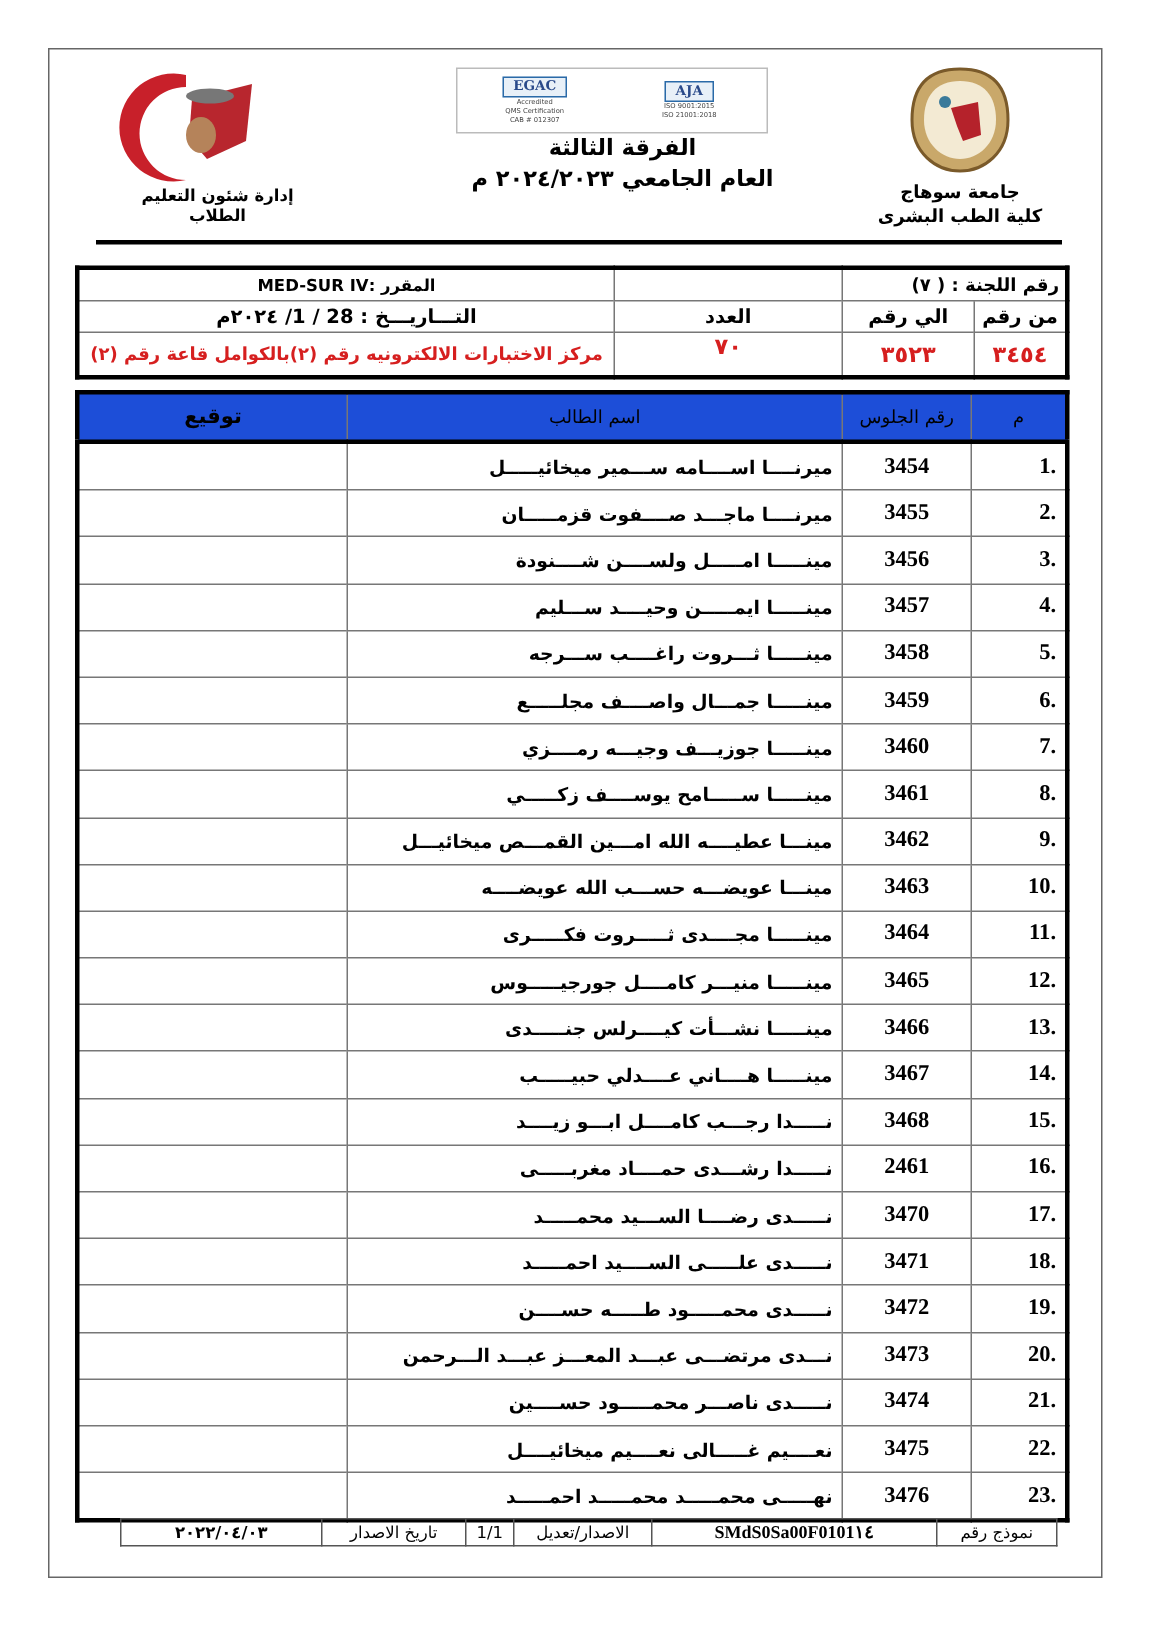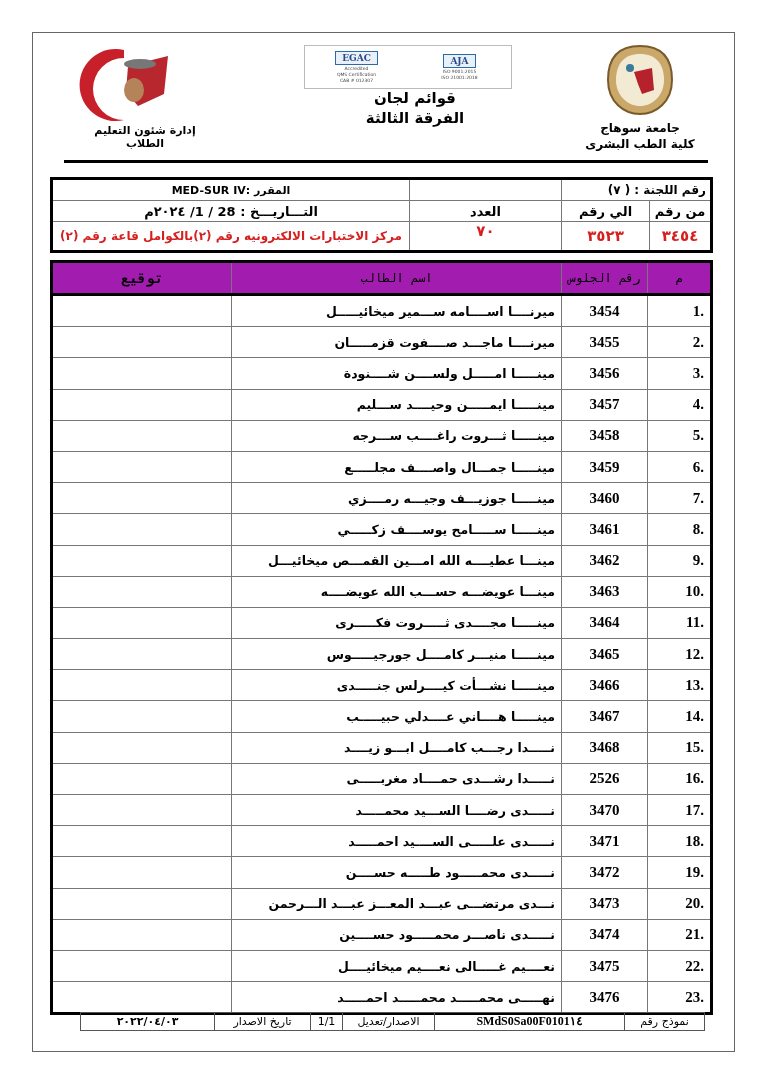--- a/index.html
+++ b/index.html
@@ -19,21 +19,21 @@
   .title .l3{font-size:15px;line-height:22px;}
   .hdr-rule{position:absolute;left:64px;top:160px;width:644px;height:3px;background:#000;}
 
   .info{position:absolute;left:50px;top:177px;width:660px;border:3px solid #000;border-collapse:collapse;direction:rtl;table-layout:fixed;}
   .info td{border:1px solid #777;padding:0 4px;height:20px;font-size:12px;}
   .bold{font-weight:bold;}
   .red{color:#d61f1f;font-weight:bold;}
   .center{text-align:center;}
 
   .main{position:absolute;left:50px;top:260px;width:660px;border:3px solid #000;border-collapse:collapse;direction:rtl;table-layout:fixed;}
-  .main th{background:#a21caf;border:1px solid #777;height:28px;font-size:12px;font-weight:normal;font-family:Liberation Mono, monospace;}
+  .main th{background:#1d4ed8;border:1px solid #777;height:28px;font-size:12px;font-weight:normal;}
   .main th.sig{font-weight:bold;font-size:14px;}
   .main thead tr{border-bottom:3px solid #000;}
   .main td{border:1px solid #777;height:28.2px;font-size:15px;font-weight:bold;}
   .main td.idx{font-family:"Liberation Serif",serif;text-align:right;padding-right:6px;}
   .main td.seat{font-family:"Liberation Serif",serif;text-align:center;}
   .main td.name{font-size:12.5px;padding-right:6px;white-space:nowrap;overflow:hidden;text-align:right;}
   .footer{position:absolute;left:80px;top:1012px;width:624px;border-collapse:collapse;direction:rtl;table-layout:fixed;}
   .footer td{border:1px solid #555;height:17px;font-size:11px;padding:0 4px;text-align:center;}
 </style>
 </head>
@@ -57,22 +57,22 @@
     <span class="cert-small">CAB # 012307</span>
   </div>
   <div class="cert">
     <span class="cert-logo">AJA</span>
     <span class="cert-small">ISO 9001:2015</span>
     <span class="cert-small">ISO 21001:2018</span>
   </div>
 </div>
 
 <div class="title">
-  <div class="l1">قوائم لجان</div>
   <div class="l2">الفرقة الثالثة</div>
+  <div class="l3">العام الجامعي ٢٠٢٤/٢٠٢٣ م</div>
 </div>
 
 <svg class="hdr-right-logo" viewBox="0 0 72 72">
   <path d="M36 2 C58 2 68 14 68 36 C68 58 52 70 36 70 C20 70 4 58 4 36 C4 14 14 2 36 2 Z" fill="#c9a86a" stroke="#7a5a2a" stroke-width="2"></path>
   <path d="M36 10 C52 10 60 20 60 36 C60 52 48 62 36 62 C24 62 12 52 12 36 C12 20 20 10 36 10 Z" fill="#f3ead3"></path>
   <path d="M30 28 L48 24 L50 46 L38 50 L34 40 Z" fill="#b5222b"></path>
   <circle cx="26" cy="24" r="4" fill="#3a7a9a"></circle>
 </svg>
 <div class="hdr-right-text">
   <div>جامعة سوهاج</div>
@@ -210,21 +210,21 @@
         <td class="sig"></td>
       </tr>
       <tr>
         <td class="idx">.15</td>
         <td class="seat">3468</td>
         <td class="name">نـــــدا رجـــب كامــــل ابـــو زيــــد</td>
         <td class="sig"></td>
       </tr>
       <tr>
         <td class="idx">.16</td>
-        <td class="seat">2526</td>
+        <td class="seat">2461</td>
         <td class="name">نـــــدا رشـــدى حمــــاد مغربـــــى</td>
         <td class="sig"></td>
       </tr>
       <tr>
         <td class="idx">.17</td>
         <td class="seat">3470</td>
         <td class="name">نـــــدى رضــــا الســـيد محمـــــد</td>
         <td class="sig"></td>
       </tr>
       <tr>

